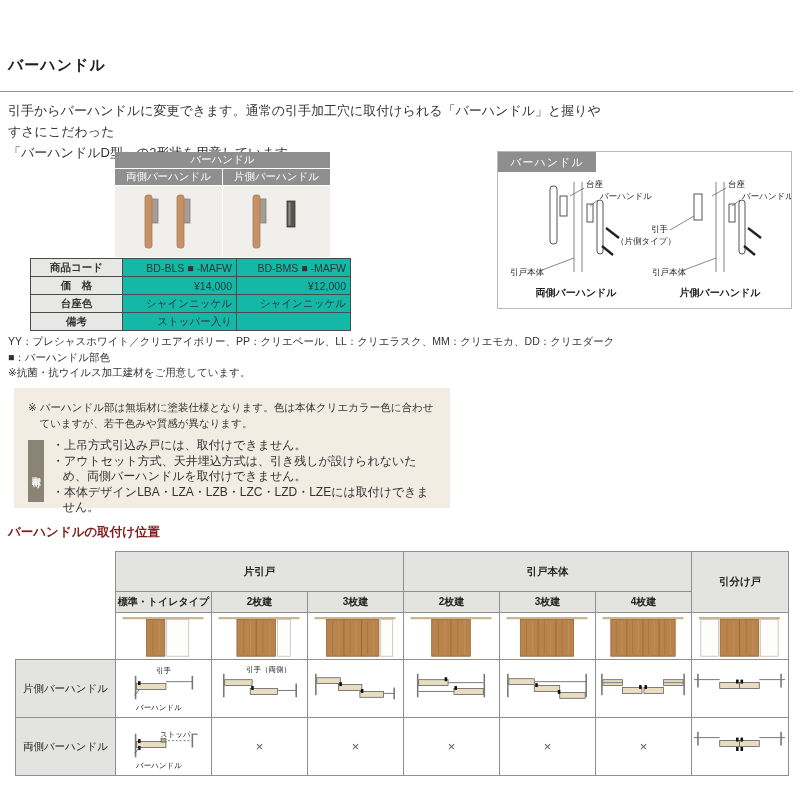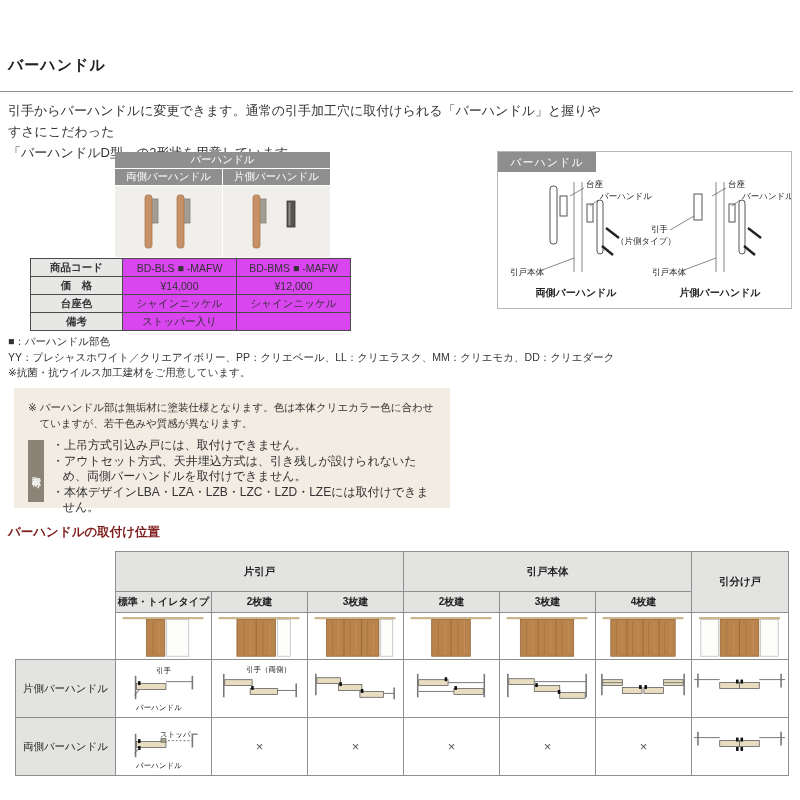--- a/index.html
+++ b/index.html
@@ -12,21 +12,21 @@
   
   .ptable-h{background:#8f8f8f;color:#fff;font-size:10.5px;display:flex;align-items:center;justify-content:center;}
   #ph-main{left:115px;top:152px;width:215px;height:16px;}
   #ph-c1{left:115px;top:169px;width:107px;height:16px;}
   #ph-c2{left:223px;top:169px;width:107px;height:16px;}
   #pimg-c1{left:115px;top:186px;width:107px;height:71px;background:#f0efec;}
   #pimg-c2{left:223px;top:186px;width:107px;height:71px;background:#f0efec;}
   #info-table{left:30px;top:258px;border-collapse:collapse;}
   #info-table td{border:1px solid #4a4a4a;font-size:10.5px;text-align:center;height:17px;padding:0 4px;}
   #info-table td.lbl{background:#e7e7e5;width:83px;font-weight:bold;}
-  #info-table td.v{width:105px;background:#d946ef;}
+  #info-table td.v{width:105px;background:#14b8a6;text-align:right;}
   
   #notes{left:8px;top:334px;font-size:10.5px;line-height:15.5px;color:#333;width:620px;}
   
   #diagram-panel{left:497px;top:151px;width:295px;height:158px;border:1px solid #b9b9b9;background:#fff;box-sizing:border-box;}
   #diagram-tab{left:0;top:0;width:98px;height:20px;background:#8e8e8e;color:#fff;font-size:11px;display:flex;align-items:center;justify-content:center;letter-spacing:1px;}
   #diagram-svg{left:0;top:20px;}
   #diagram-svg text{font-size:8.5px;fill:#222;font-family:"Liberation Sans","DejaVu Sans",sans-serif;}
   #diagram-svg text.cap{font-size:10px;font-weight:bold;}
   
   #caution-box{left:14px;top:388px;width:436px;height:120px;background:#f3ece2;box-sizing:border-box;padding:11px 14px 0 14px;}
@@ -100,22 +100,22 @@
   </tr>
   <tr>
     <td class="lbl">備考</td>
     <td class="v">ストッパー入り</td>
     <td class="v"></td>
   </tr>
 </tbody>
   </table>
 
 <div class="abs" id="notes">
+  <div>YY：プレシャスホワイト／クリエアイボリー、PP：クリエペール、LL：クリエラスク、MM：クリエモカ、DD：クリエダーク</div>
   <div>■：バーハンドル部色</div>
-  <div>YY：プレシャスホワイト／クリエアイボリー、PP：クリエペール、LL：クリエラスク、MM：クリエモカ、DD：クリエダーク</div>
   <div>※抗菌・抗ウイルス加工建材をご用意しています。</div>
 </div>
 
 <div class="abs" id="diagram-panel">
   <div class="abs" id="diagram-tab">バーハンドル</div>
   <svg class="abs" id="diagram-svg" width="293" height="135" viewBox="0 0 293 135">
 
     <line x1="76" y1="10" x2="76" y2="100" stroke="#999" stroke-width="1.2"></line>
     <line x1="84" y1="10" x2="84" y2="100" stroke="#999" stroke-width="1.2"></line>
     <rect x="52" y="14" width="7" height="58" rx="3" fill="#fff" stroke="#555"></rect>

